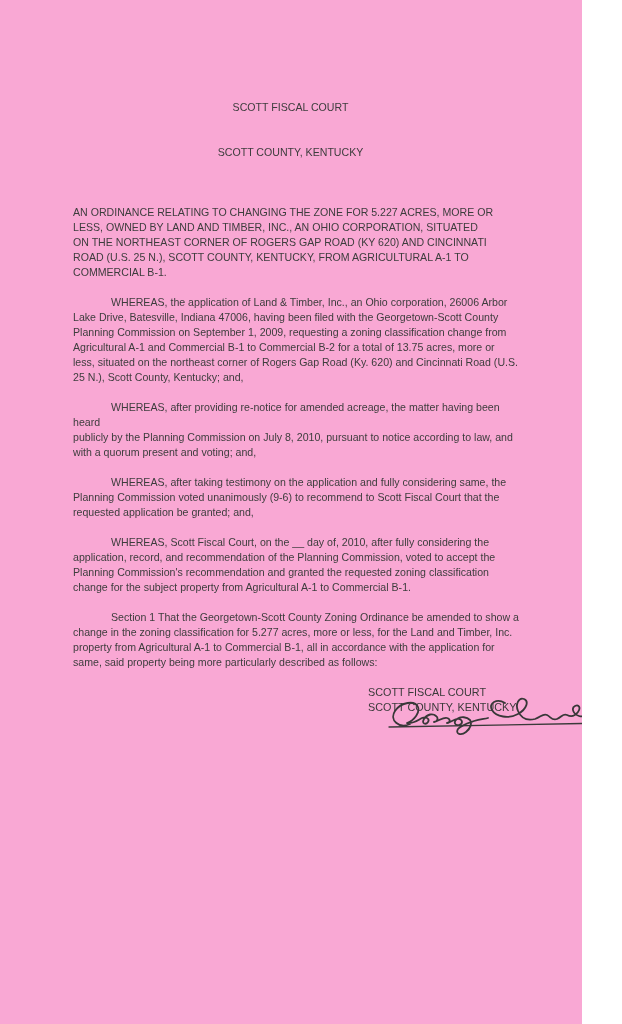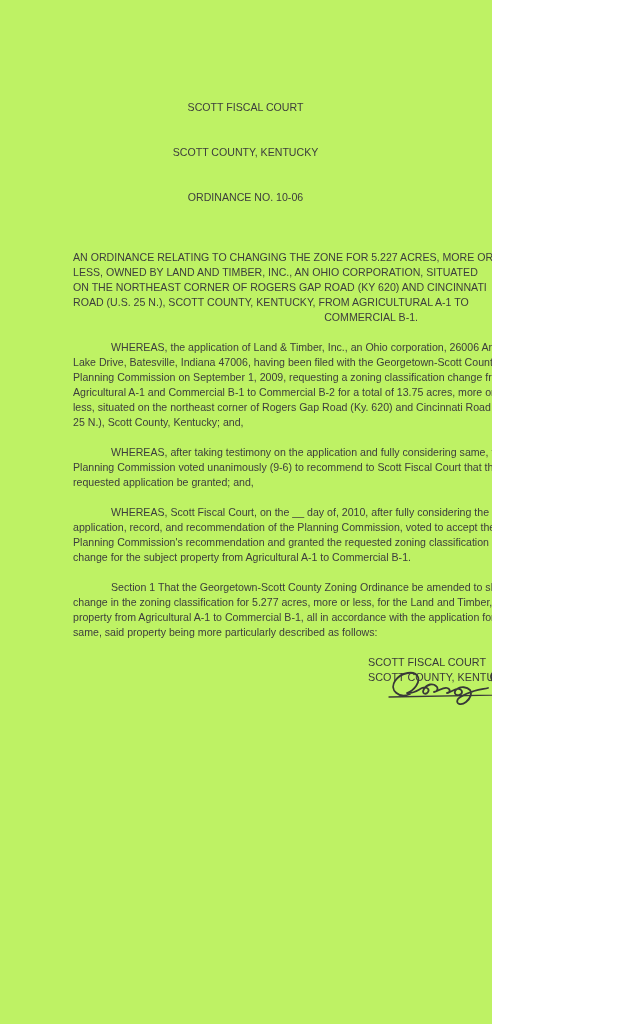--- a/index.html
+++ b/index.html
@@ -2,23 +2,23 @@
 <html><head>
 <meta charset="utf-8">
 <style>
   html, body {
     margin: 0;
     padding: 0;
     background: #ffffff;
   }
   .page {
     position: relative;
-    width: 492px;
+    width: 582px;
     height: 1024px;
-    background: #bef264;
+    background: #f9a8d4;
     overflow: hidden;
     font-family: "Liberation Sans", "DejaVu Sans", sans-serif;
     color: #3d3d3d;
   }
   .doc {
     padding: 70px 74px 0 73px;
     font-size: 10.6px;
     line-height: 15px;
   }
   .doc-header {
@@ -26,21 +26,20 @@
     margin-bottom: 15px;
     white-space: pre;
   }
   .para {
     white-space: pre;
     margin: 0 0 15px 0;
     text-indent: 38px;
   }
   .para.no-indent {
     text-indent: 0;
-    text-align: right;
   }
   .sig-block {
     position: relative;
     margin-left: 295px;
     margin-top: 15px;
     line-height: 14.5px;
     font-size: 10.8px;
     color: #3a3a3a;
   }
   .sig-line {
@@ -61,36 +60,39 @@
 </style>
 </head>
 <body>
 
 <div class="page">
   <div class="doc">
 
     <div class="doc-header">
       <div>SCOTT FISCAL COURT</div>
       <div>SCOTT COUNTY, KENTUCKY</div>
-      <div>ORDINANCE NO. 10-06</div>
     </div>
 
     <div class="para no-indent">AN ORDINANCE RELATING TO CHANGING THE ZONE FOR 5.227 ACRES, MORE OR
 LESS, OWNED BY LAND AND TIMBER, INC., AN OHIO CORPORATION, SITUATED
 ON THE NORTHEAST CORNER OF ROGERS GAP ROAD (KY 620) AND CINCINNATI
 ROAD (U.S. 25 N.), SCOTT COUNTY, KENTUCKY, FROM AGRICULTURAL A-1 TO
 COMMERCIAL B-1.</div>
 
     <div class="para">WHEREAS, the application of Land &amp; Timber, Inc., an Ohio corporation, 26006 Arbor
 Lake Drive, Batesville, Indiana 47006, having been filed with the Georgetown-Scott County
 Planning Commission on September 1, 2009, requesting a zoning classification change from
 Agricultural A-1 and Commercial B-1 to Commercial B-2 for a total of 13.75 acres, more or
 less, situated on the northeast corner of Rogers Gap Road (Ky. 620) and Cincinnati Road (U.S.
 25 N.), Scott County, Kentucky; and,</div>
 
+    <div class="para">WHEREAS, after providing re-notice for amended acreage, the matter having been
+heard
+publicly by the Planning Commission on July 8, 2010, pursuant to notice according to law, and
+with a quorum present and voting; and,</div>
 
     <div class="para">WHEREAS, after taking testimony on the application and fully considering same, the
 Planning Commission voted unanimously (9-6) to recommend to Scott Fiscal Court that the
 requested application be granted; and,</div>
 
     <div class="para">WHEREAS, Scott Fiscal Court, on the __ day of, 2010, after fully considering the
 application, record, and recommendation of the Planning Commission, voted to accept the
 Planning Commission's recommendation and granted the requested zoning classification
 change for the subject property from Agricultural A-1 to Commercial B-1.</div>
 

